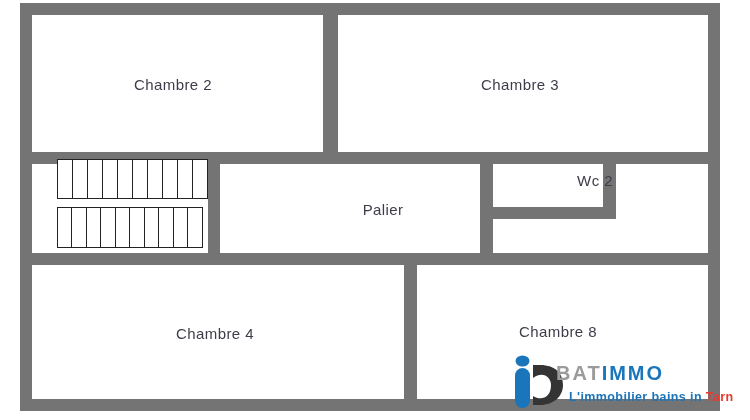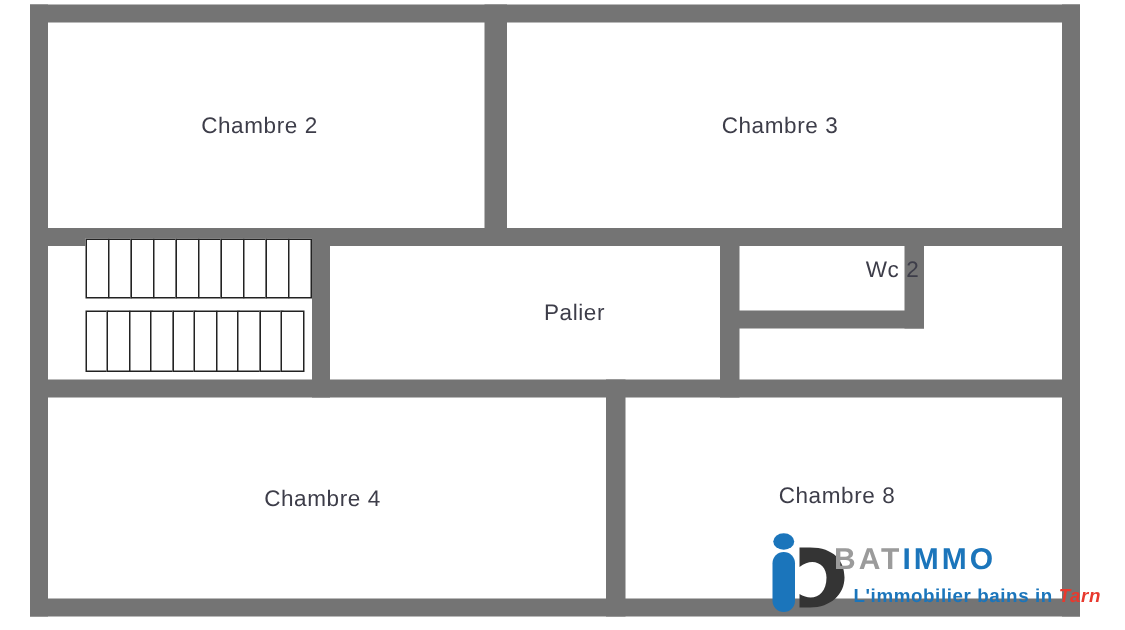--- a/index.html
+++ b/index.html
@@ -63,21 +63,21 @@
   .logo-brand{
     position:absolute;left:50px;top:11px;font-size:20px;font-weight:bold;
     letter-spacing:2px;line-height:1;white-space:nowrap;
   }
   .logo-brand .bat{color:var(--logo-gray);}
   .logo-brand .immo{color:var(--logo-blue);}
   .logo-tagline{
     position:absolute;left:63px;top:39px;font-size:12.5px;font-weight:bold;
     letter-spacing:.4px;color:var(--logo-blue);white-space:nowrap;line-height:1;
   }
-  .logo-tagline .tarn{color:var(--logo-red);font-style:italic;}
+  .logo-tagline .tarn{color:var(--logo-red);}
 </style>
 </head>
 <body>
 
 <div id="stage">
 
   <div class="wall w-top"></div>
   <div class="wall w-left"></div>
   <div class="wall w-right"></div>
   <div class="wall w-bottom"></div>

